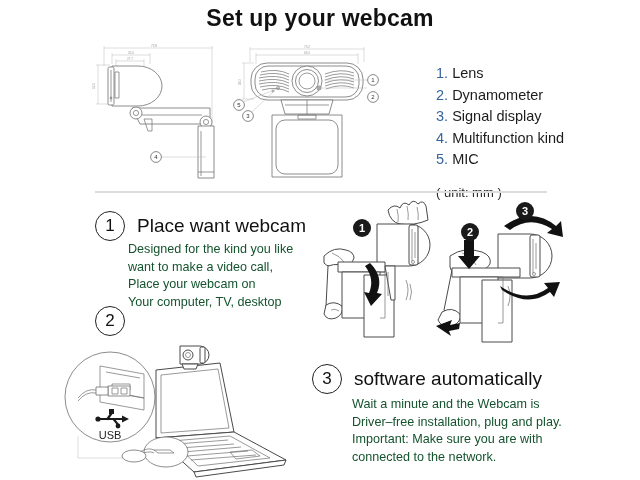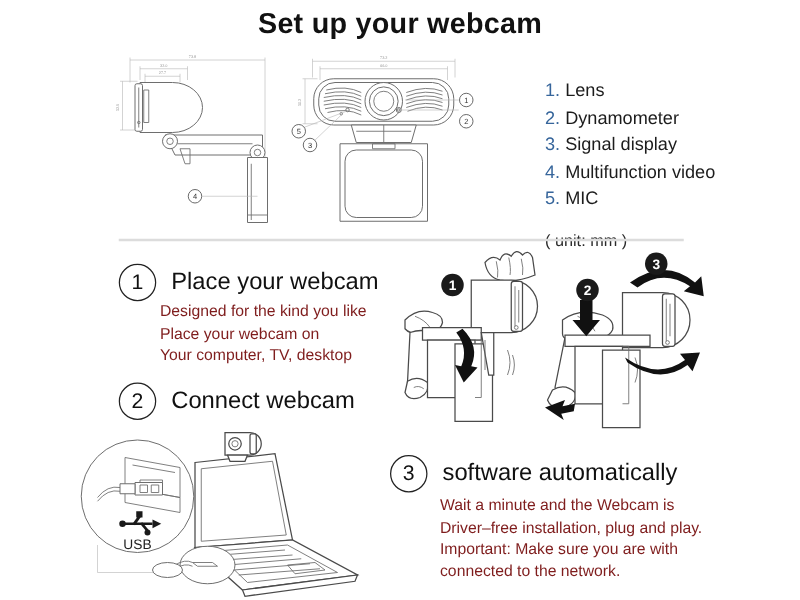--- a/index.html
+++ b/index.html
@@ -38,21 +38,21 @@
   
   .step-head{position:absolute;display:flex;align-items:center;}
   .circ{
     width:28px;height:28px;border:1.4px solid #222;border-radius:50%;
     display:flex;align-items:center;justify-content:center;
     font-size:17px;color:#111;flex:0 0 auto;
   }
   .step-title{margin-left:12px;font-size:19px;color:#111;white-space:nowrap;}
 
   .body-txt{
-    position:absolute;font-size:12.6px;line-height:17.5px;color:#7f1d1d;
+    position:absolute;font-size:12.6px;line-height:17.5px;color:#14532d;
   }
   .body-txt div{white-space:nowrap;}
 
   
   .ill-hands{position:absolute;left:322px;top:200px;width:308px;height:152px;}
   .ill-laptop{position:absolute;left:48px;top:340px;width:250px;height:138px;}
 
   svg{display:block;overflow:visible;}
   .ln{fill:none;stroke:#6e6e6e;stroke-width:.7;}
   .lnf{fill:#fff;stroke:#4a4a4a;stroke-width:1;}
@@ -218,44 +218,44 @@
     <li>
       <span class="num">2.</span>
       <span>Dynamometer</span>
     </li>
     <li>
       <span class="num">3.</span>
       <span>Signal display</span>
     </li>
     <li>
       <span class="num">4.</span>
-      <span>Multifunction video</span>
+      <span>Multifunction kind</span>
     </li>
     <li>
       <span class="num">5.</span>
       <span>MIC</span>
     </li>
     <li class="unit">( unit: mm )</li>
   </ul>
 
   <div class="divider"></div>
 
   <div class="step-head" style="left:95px;top:211px;">
     <div class="circ">1</div>
-    <div class="step-title">Place your webcam</div>
+    <div class="step-title">Place want webcam</div>
   </div>
   <div class="body-txt" style="left:128px;top:241px;">
     <div>Designed for the kind you like</div>
+    <div>want to make a video call,</div>
     <div>Place your webcam on</div>
     <div>Your computer, TV, desktop</div>
   </div>
 
   <div class="step-head" style="left:95px;top:306px;">
     <div class="circ">2</div>
-    <div class="step-title">Connect webcam</div>
   </div>
 
   <div class="step-head" style="left:312px;top:364px;">
     <div class="circ">3</div>
     <div class="step-title">software automatically</div>
   </div>
   <div class="body-txt" style="left:352px;top:396px;">
     <div>Wait a minute and the Webcam is</div>
     <div>Driver–free installation, plug and play.</div>
     <div>Important: Make sure you are with</div>

